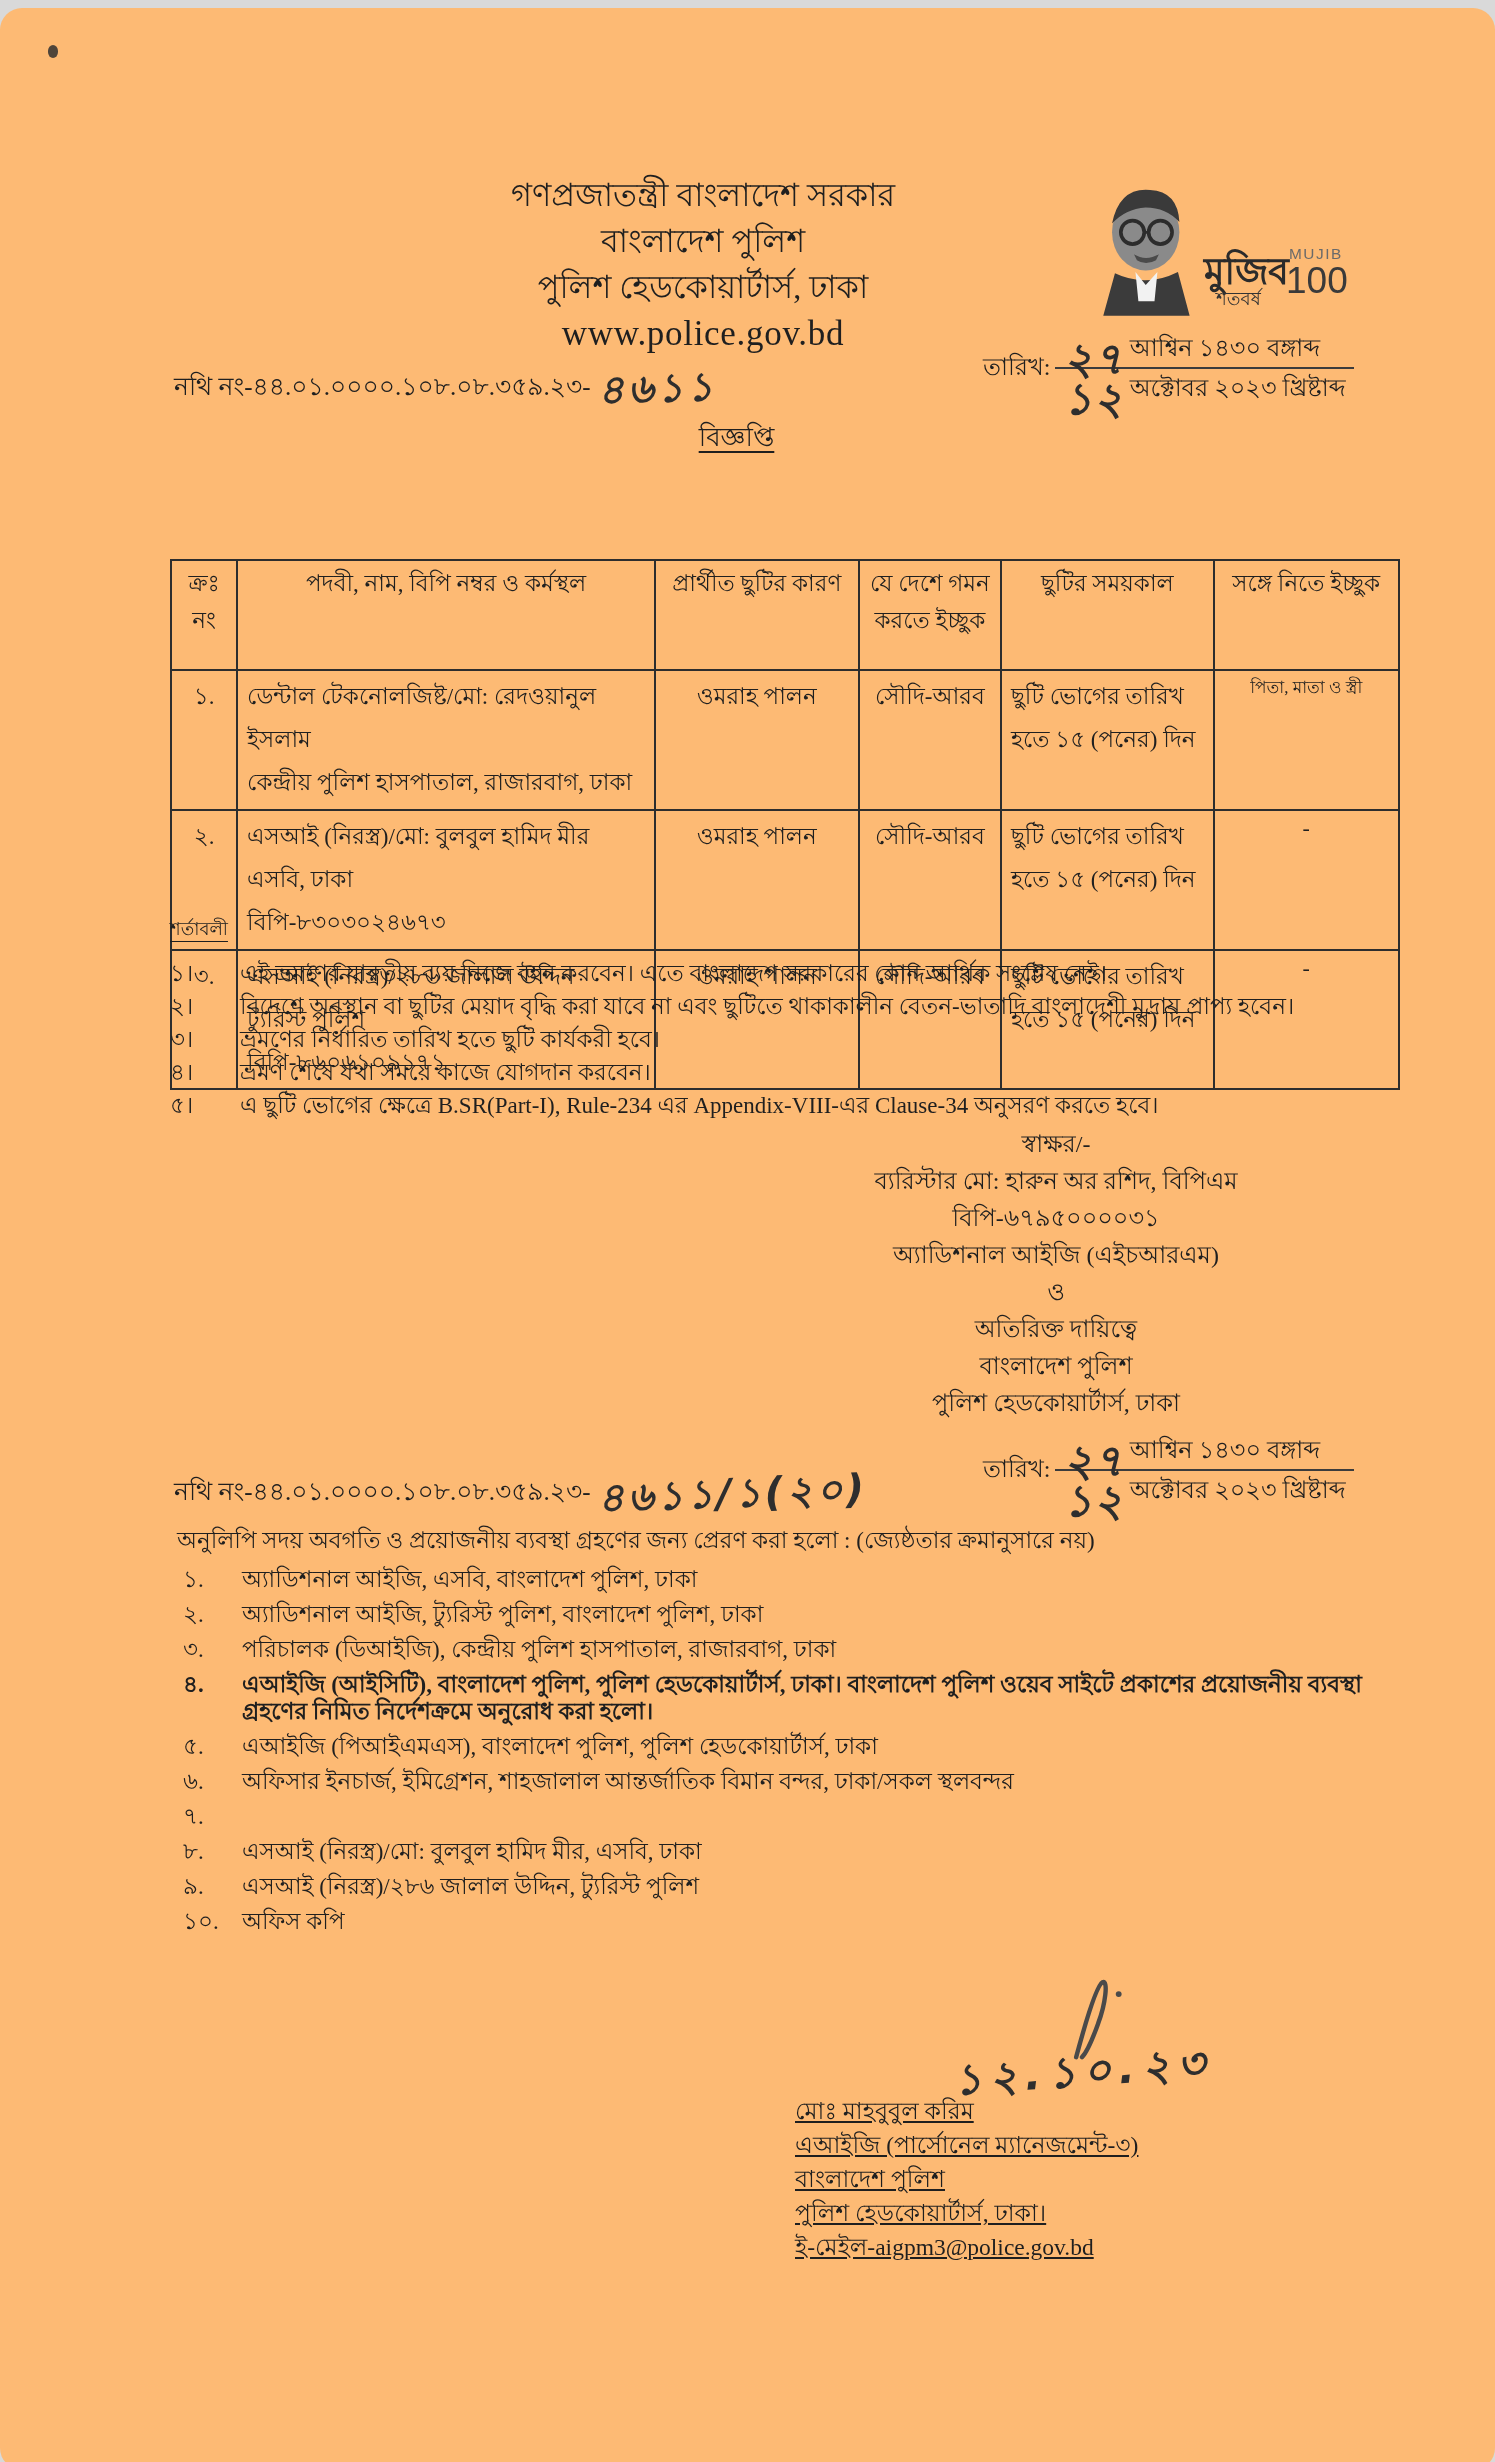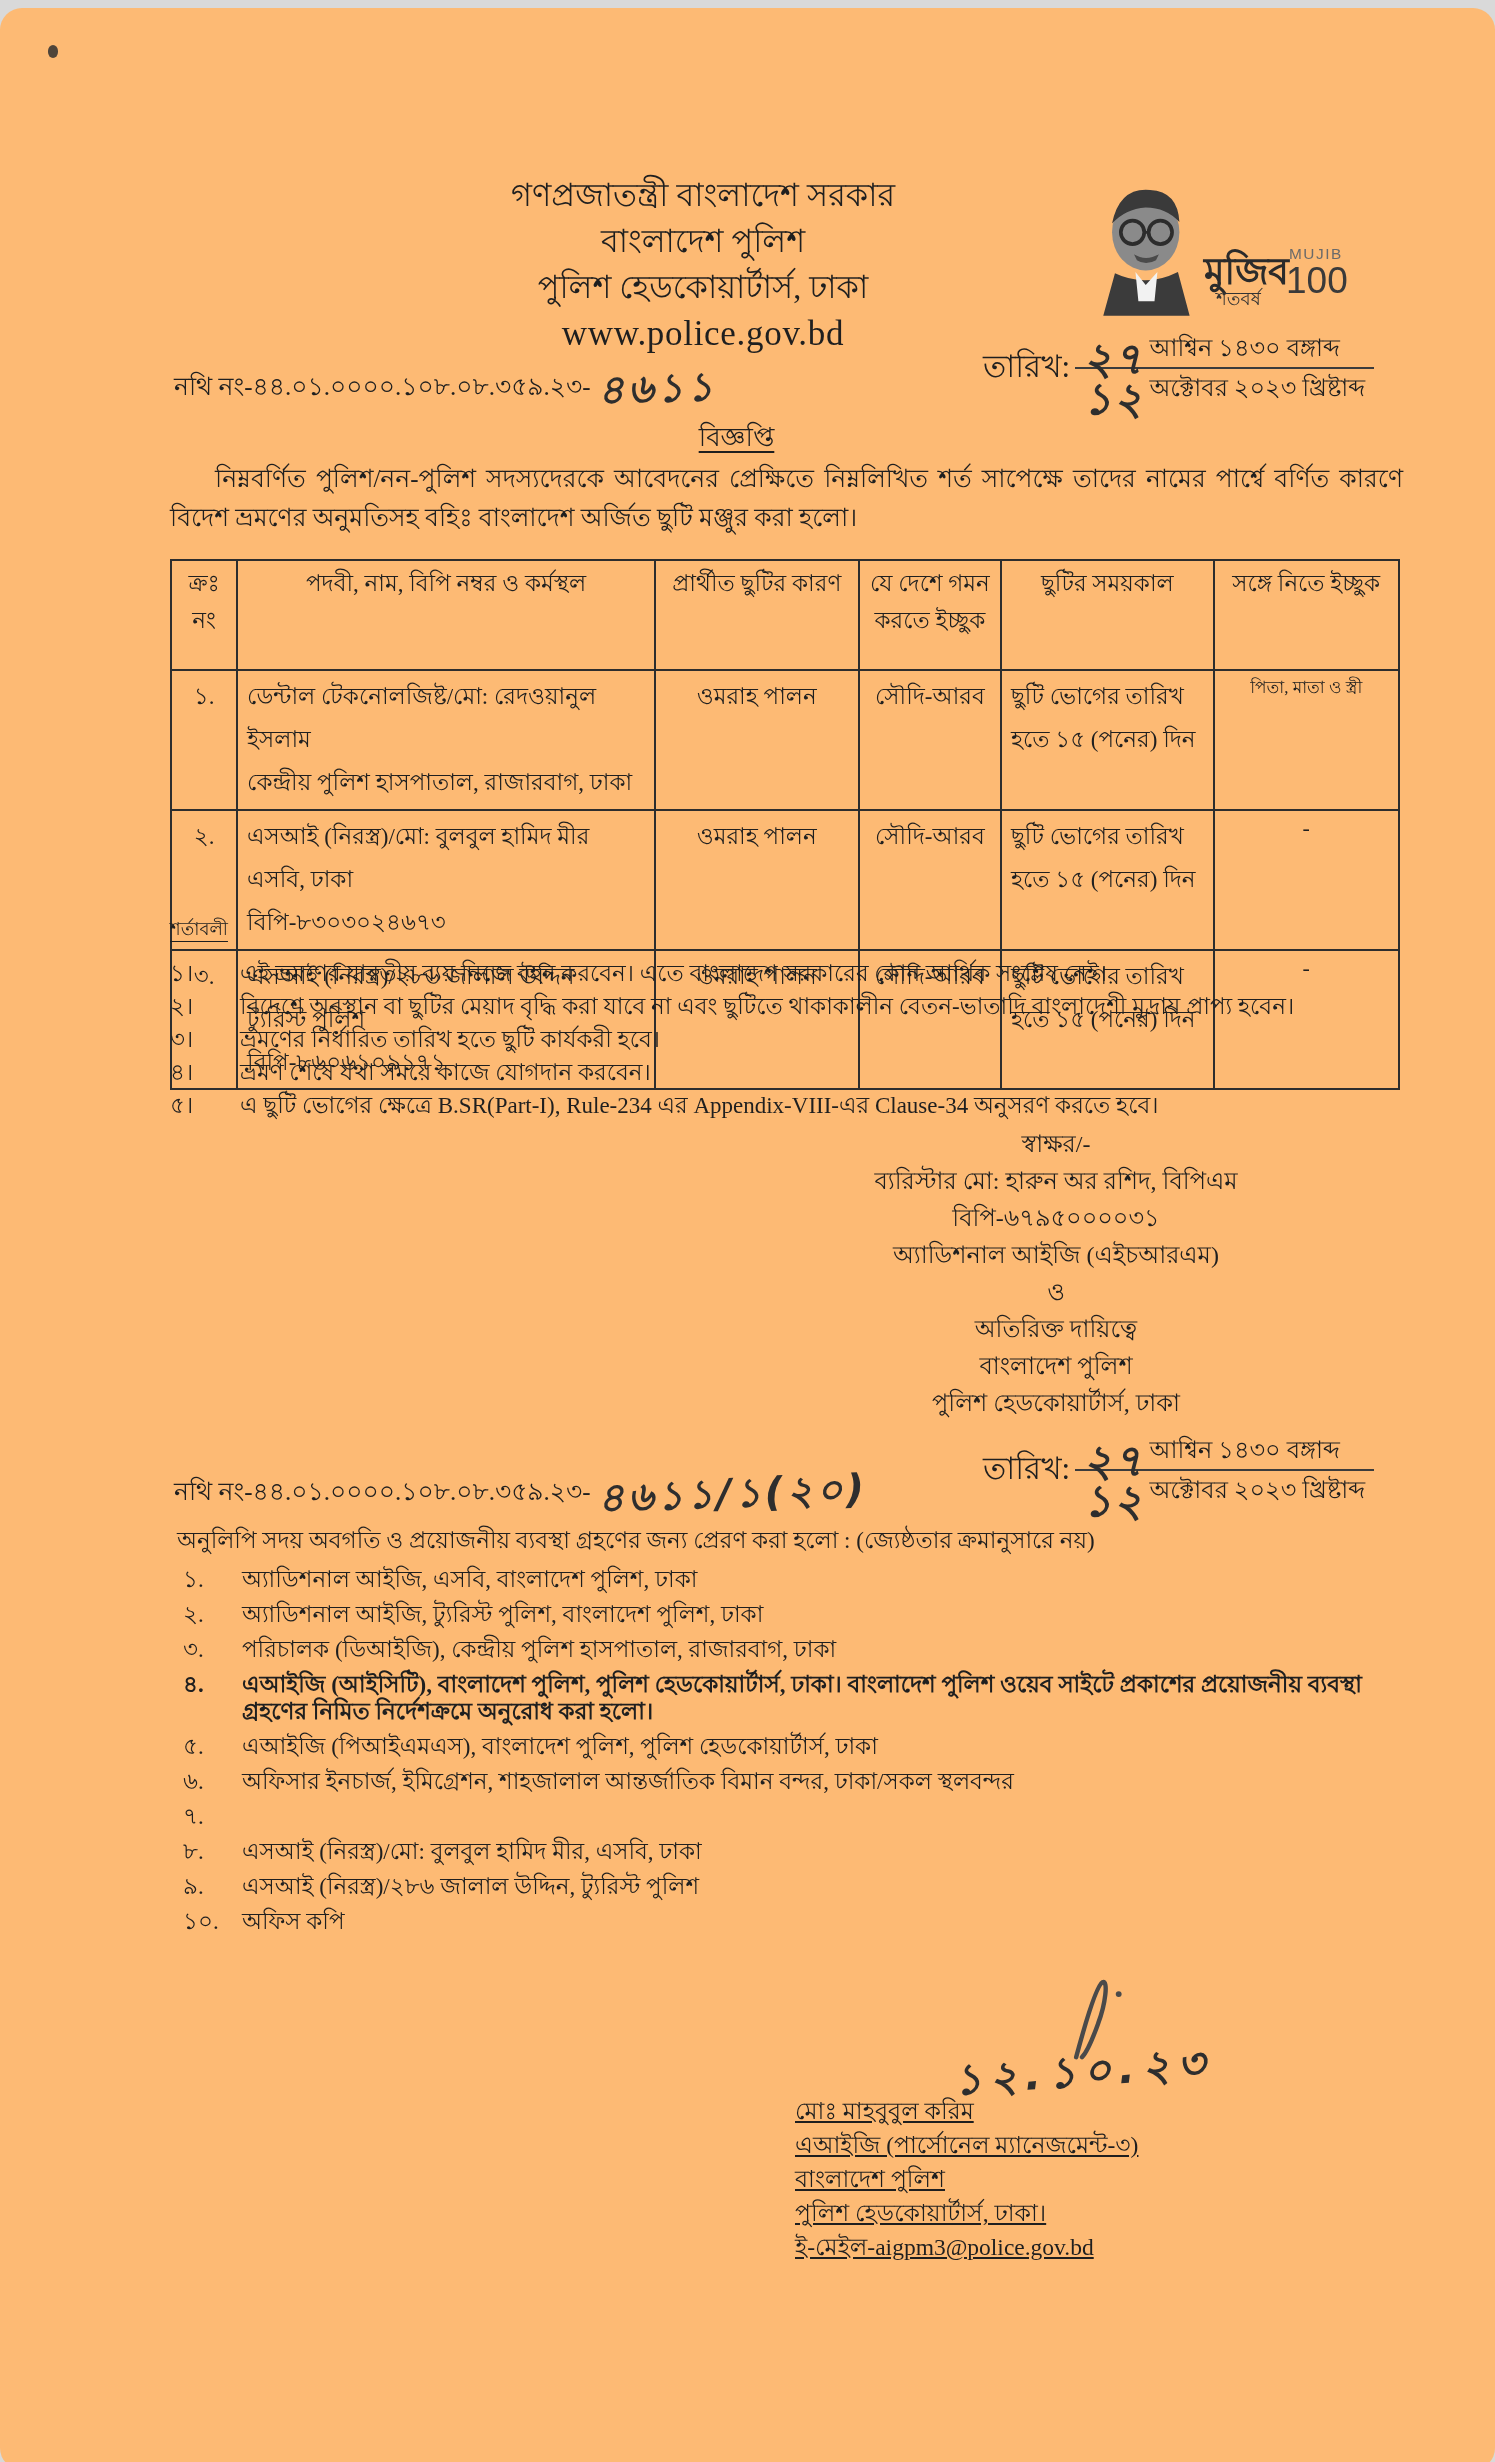--- a/index.html
+++ b/index.html
@@ -37,21 +37,21 @@
 
   
   .ref-line { position:absolute; left:174px; font-size:25px; white-space:nowrap; }
   .ref-line .hand { font-size:40px; letter-spacing:3.7px; transform:rotate(-2deg);
     vertical-align:-7.3px; margin-left:7.3px; }
   #ref-top { top:349px; }
   #ref-bottom { top:1454px; }
 
   
   .date-block { position:absolute; left:983px; display:flex; align-items:center; gap:4.4px; }
-  .date-label { font-size:31px; }
+  .date-label { font-size:24px; }
   .date-line { display:flex; align-items:flex-end; gap:5.9px; padding:1.5px 8.8px;
     font-size:24px; line-height:35px; white-space:nowrap; }
   .date-line.first { border-bottom:2.2px solid #3c3c3c; }
   .hand.day { font-size:44px; line-height:25px; position:relative; top:5.9px; letter-spacing:1.5px; }
   #date-top { top:321px; }
   #date-bottom { top:1423px; }
 
   .notice { position:absolute; top:409px; left:0; width:1473px; text-align:center;
     font-size:26px; text-decoration:underline; text-underline-offset:5.1px; }
 
@@ -138,21 +138,20 @@
       </div>
       <div class="date-line">
         <span class="hand day">১২</span>
         <span>অক্টোবর ২০২৩ খ্রিষ্টাব্দ</span>
       </div>
     </div>
   </div>
 
   <div class="notice">বিজ্ঞপ্তি</div>
 
-  <div class="intro">নিম্নবর্ণিত পুলিশ/নন-পুলিশ সদস্যদেরকে আবেদনের প্রেক্ষিতে নিম্নলিখিত শর্ত সাপেক্ষে তাদের নামের পার্শ্বে বর্ণিত কারণে বিদেশ ভ্রমণের অনুমতিসহ বহিঃ বাংলাদেশ অর্জিত ছুটি মঞ্জুর করা হলো।</div>
 
   <table class="leave-table">
     <colgroup>
       <col style="width:5.4%">
         <col style="width:34%">
         <col style="width:16.6%">
       <col style="width:11.6%">
         <col style="width:17.3%">
         <col style="width:15.1%">
     </colgroup>

